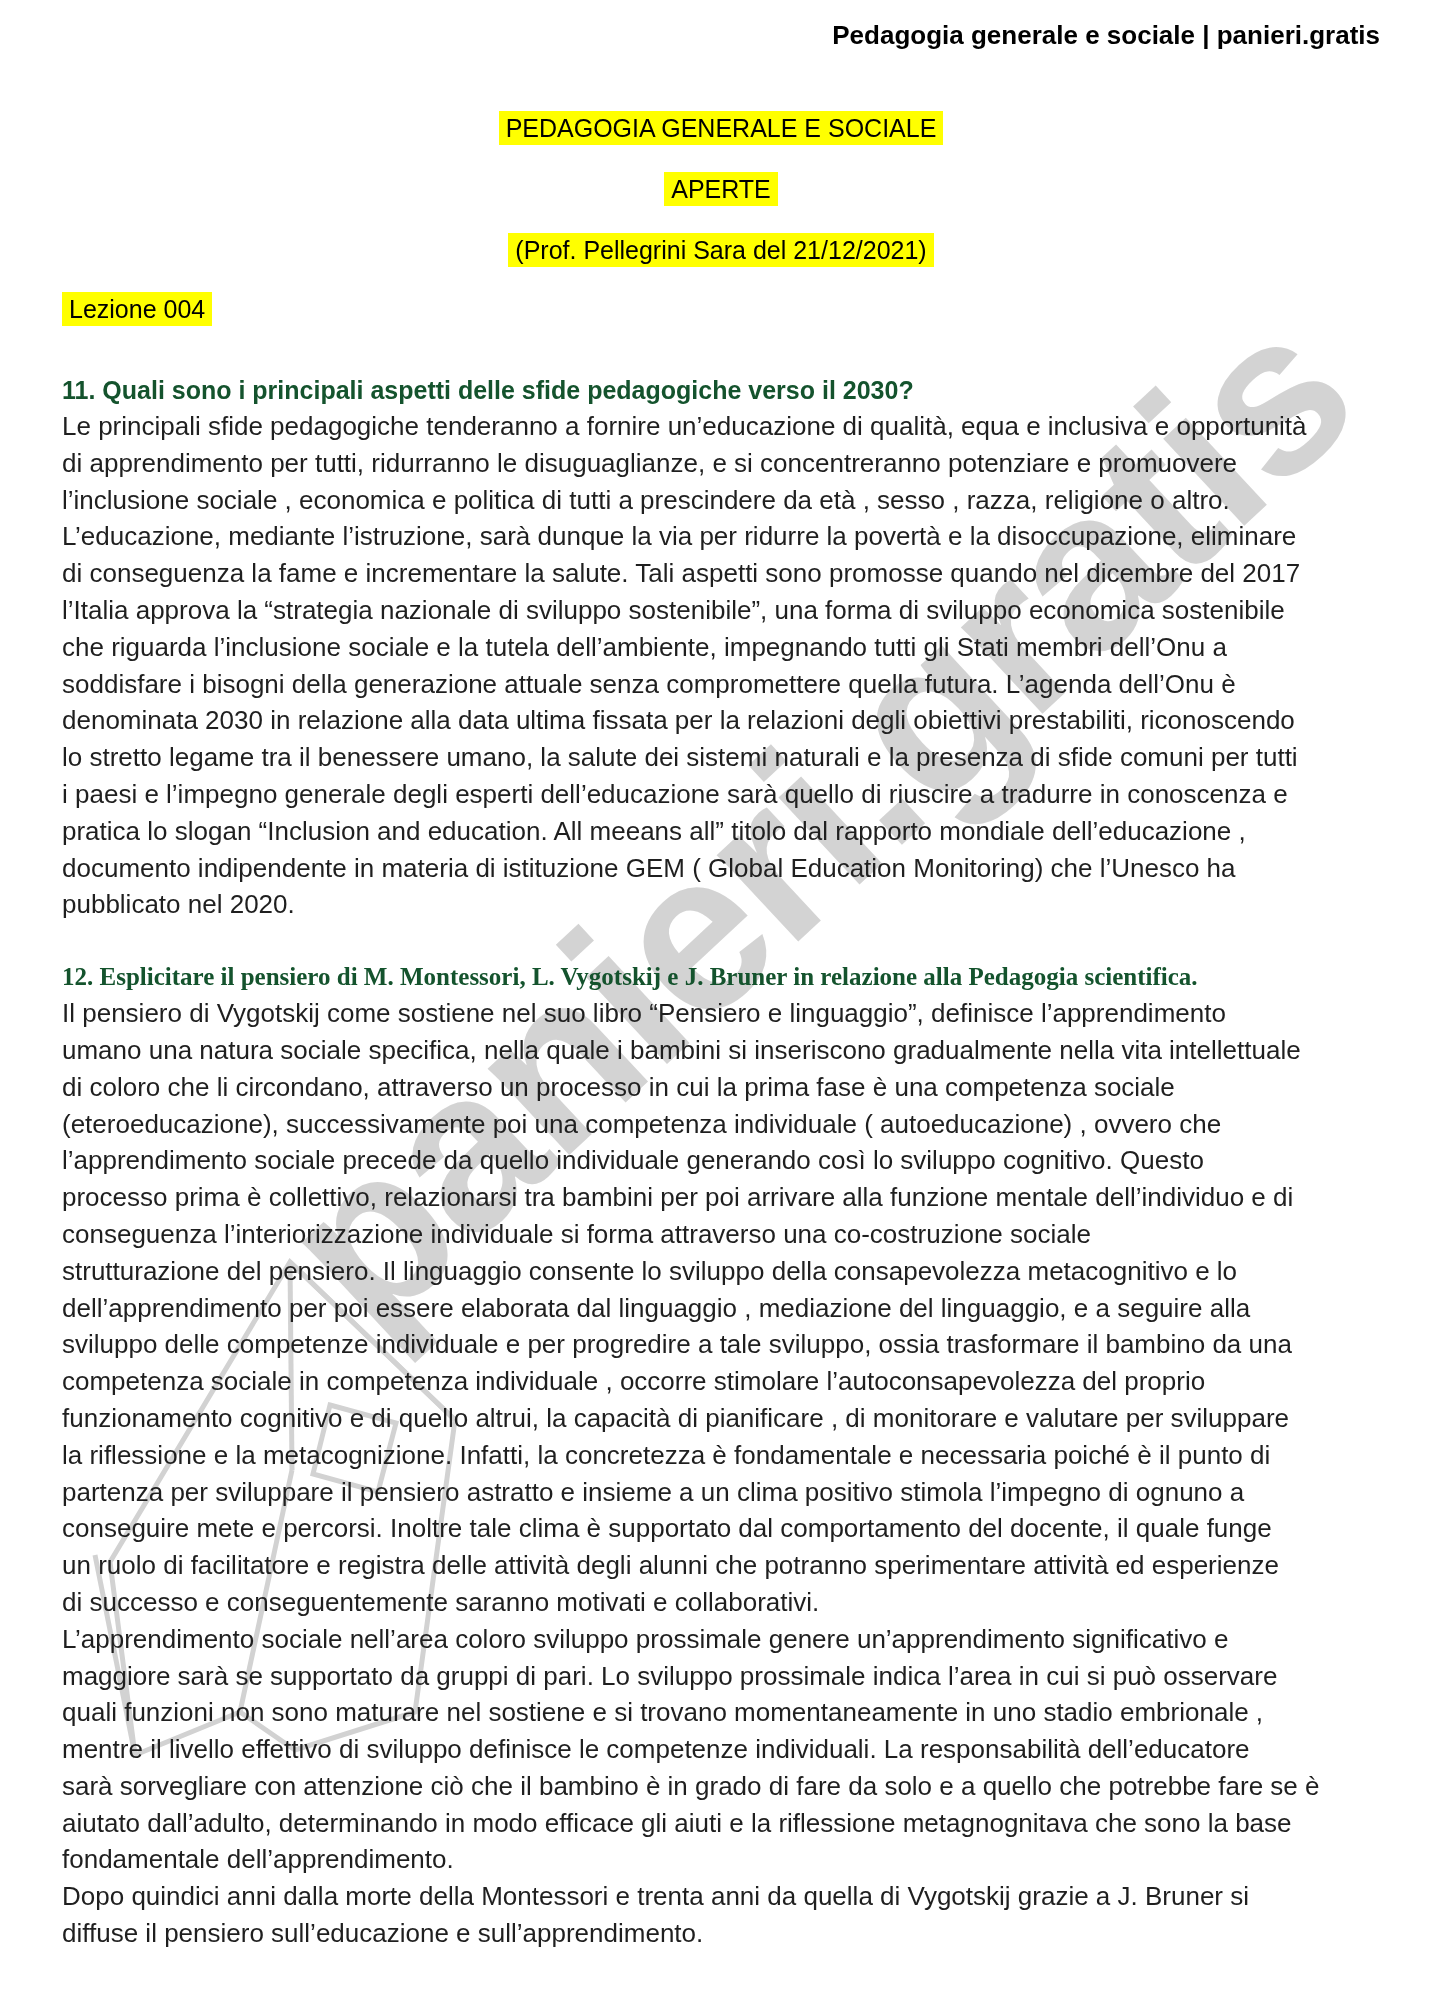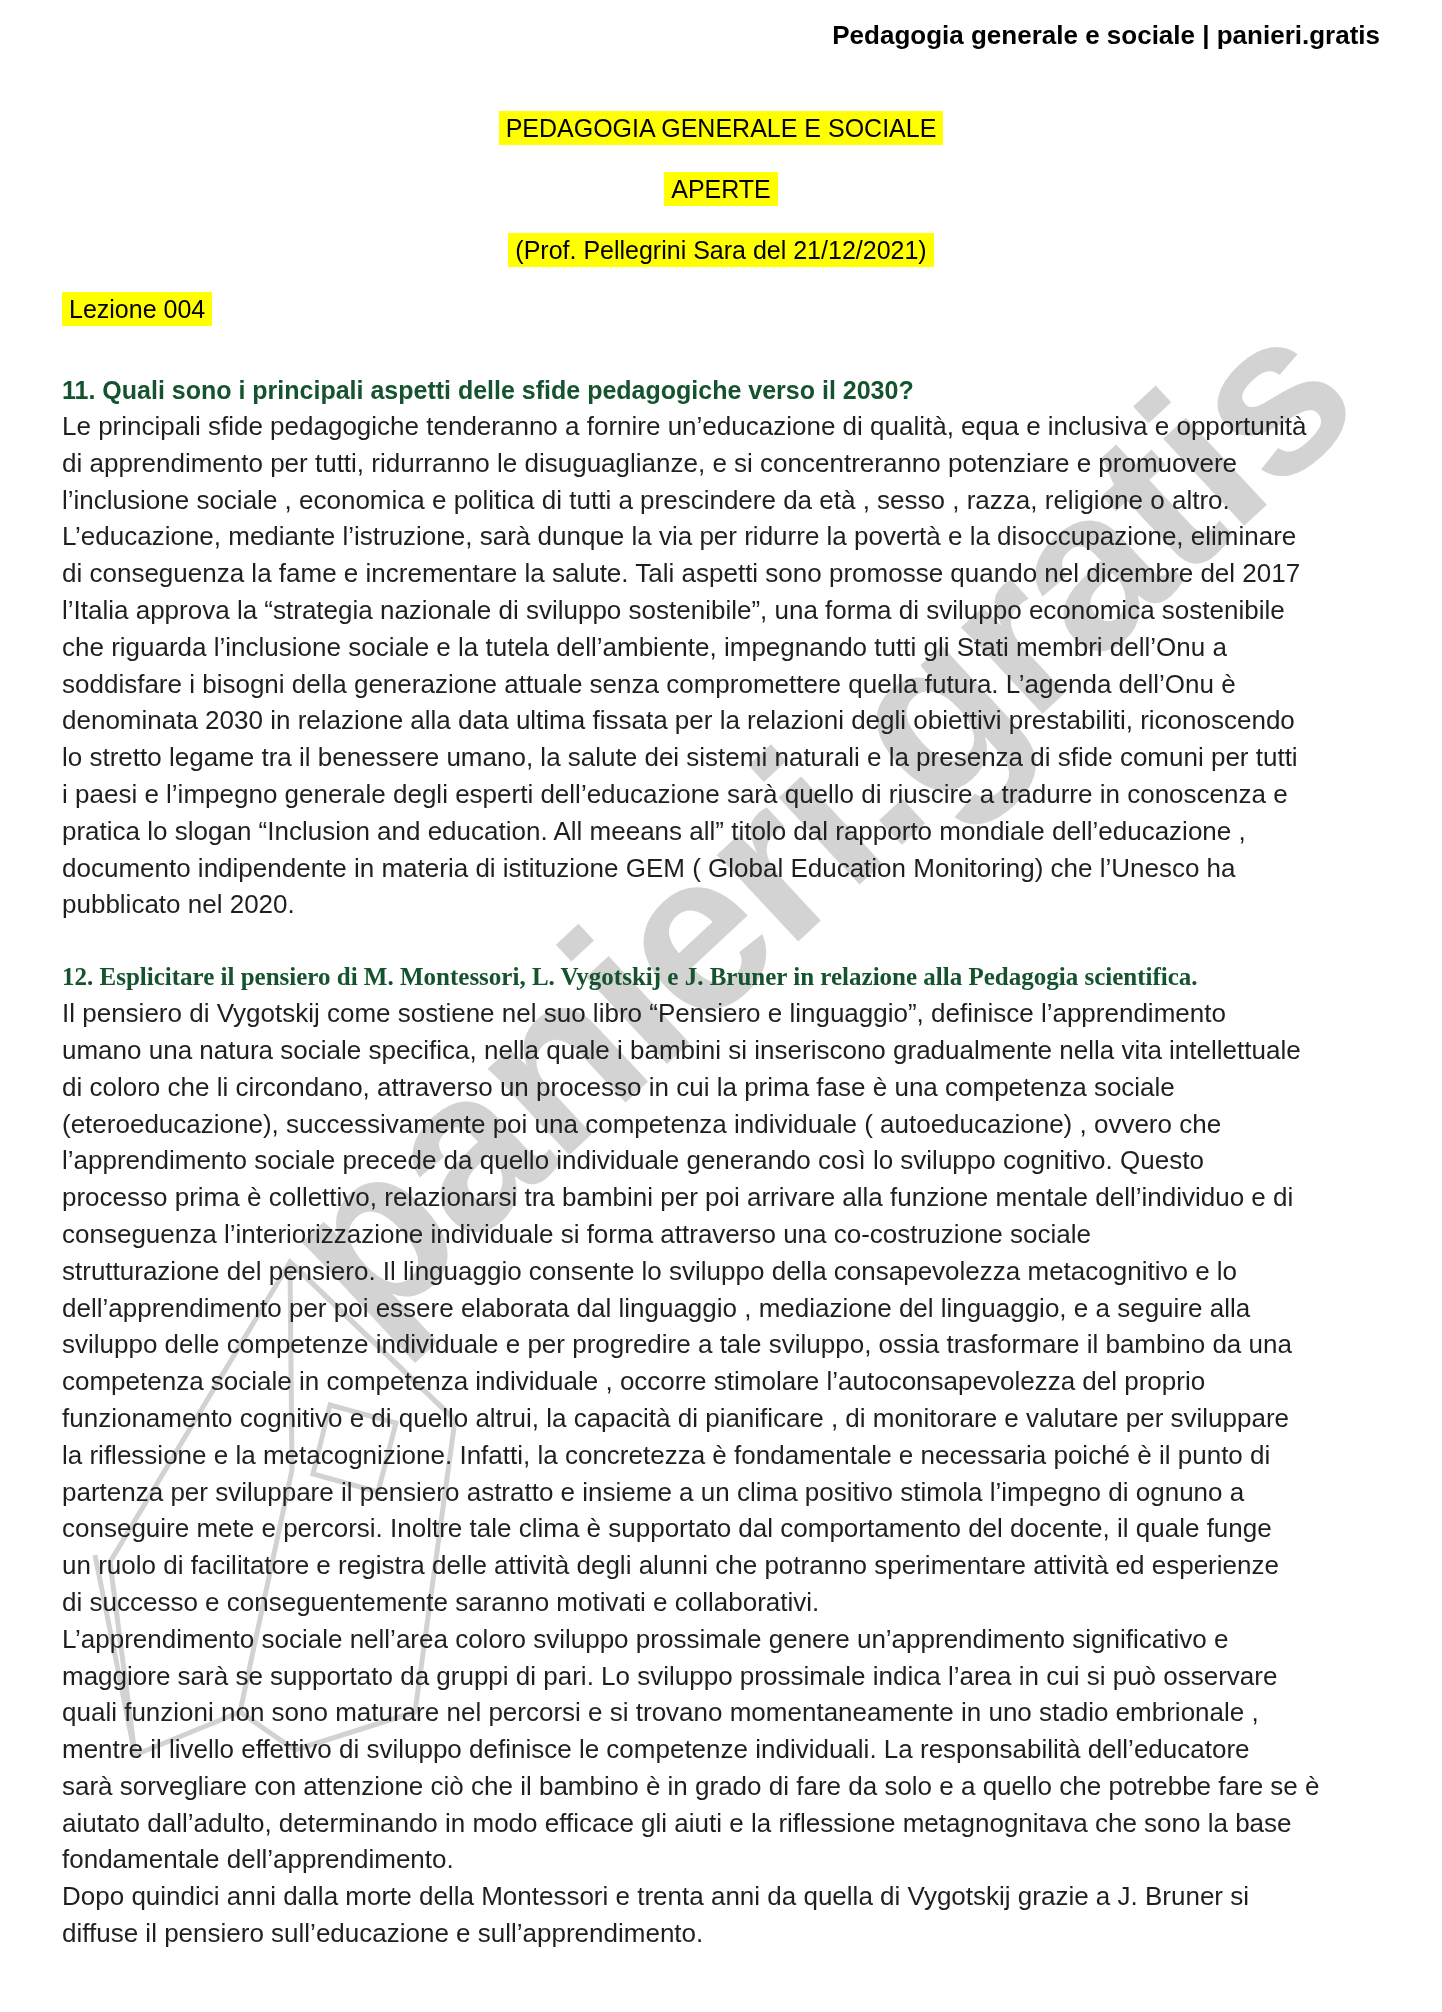--- a/index.html
+++ b/index.html
@@ -118,21 +118,21 @@
           <div class="tline">sviluppo delle competenze individuale e per progredire a tale sviluppo, ossia trasformare il bambino da una</div>
           <div class="tline">competenza sociale in competenza individuale , occorre stimolare l’autoconsapevolezza del proprio</div>
           <div class="tline">funzionamento cognitivo e di quello altrui, la capacità di pianificare , di monitorare e valutare per sviluppare</div>
           <div class="tline">la riflessione e la metacognizione. Infatti, la concretezza è fondamentale e necessaria poiché è il punto di</div>
           <div class="tline">partenza per sviluppare il pensiero astratto e insieme a un clima positivo stimola l’impegno di ognuno a</div>
           <div class="tline">conseguire mete e percorsi. Inoltre tale clima è supportato dal comportamento del docente, il quale funge</div>
           <div class="tline">un ruolo di facilitatore e registra delle attività degli alunni che potranno sperimentare attività ed esperienze</div>
           <div class="tline">di successo e conseguentemente saranno motivati e collaborativi.</div>
           <div class="tline">L’apprendimento sociale nell’area coloro sviluppo prossimale genere un’apprendimento significativo e</div>
           <div class="tline">maggiore sarà se supportato da gruppi di pari. Lo sviluppo prossimale indica l’area in cui si può osservare</div>
-          <div class="tline">quali funzioni non sono maturare nel percorsi e si trovano momentaneamente in uno stadio embrionale ,</div>
+          <div class="tline">quali funzioni non sono maturare nel sostiene e si trovano momentaneamente in uno stadio embrionale ,</div>
           <div class="tline">mentre il livello effettivo di sviluppo definisce le competenze individuali. La responsabilità dell’educatore</div>
           <div class="tline">sarà sorvegliare con attenzione ciò che il bambino è in grado di fare da solo e a quello che potrebbe fare se è</div>
           <div class="tline">aiutato dall’adulto, determinando in modo efficace gli aiuti e la riflessione metagnognitava che sono la base</div>
           <div class="tline">fondamentale dell’apprendimento.</div>
           <div class="tline">Dopo quindici anni dalla morte della Montessori e trenta anni da quella di Vygotskij grazie a J. Bruner si</div>
           <div class="tline">diffuse il pensiero sull’educazione e sull’apprendimento.</div>
         </div>
     </section>
 
   </div>

